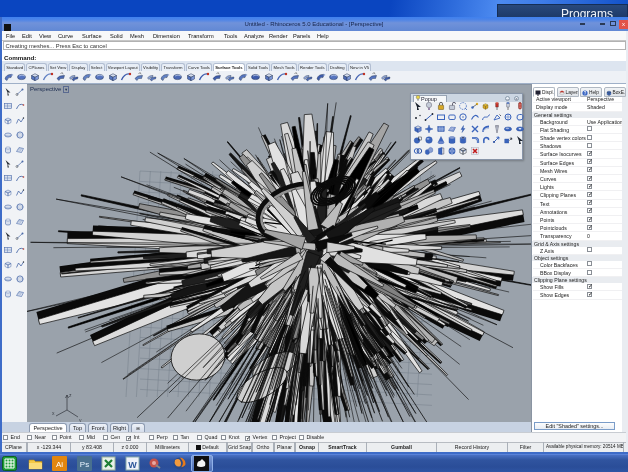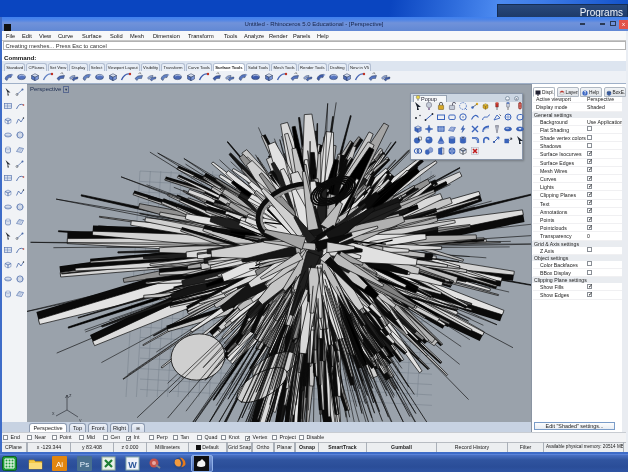--- a/index.html
+++ b/index.html
@@ -3,21 +3,21 @@
 *{margin:0;padding:0;box-sizing:border-box;font-family:"Liberation Sans",sans-serif}
 body{width:628px;height:472px;overflow:hidden;position:relative;background:#e9edf3}
 .abs{position:absolute}
 .tab{display:inline-block;border:1px solid #b2bed2;border-bottom:none;border-radius:2.5px 2.5px 0 0;background:#e8eef6;padding:0 1.2px;font-size:4.2px;line-height:7.5px;color:#222;margin-right:1px}
 .chk{display:inline-block;width:5px;height:5px;border:1px solid #8a8f96;background:#fff;vertical-align:-1px;margin-right:1px}
 .chk.on::before{content:"\2713";display:block;font-size:6px;line-height:5px;margin:-1px 0 0 0;color:#111}
 .seg{position:absolute;top:0;height:100%;border-right:1px solid #aab0b8;font-size:5.2px;line-height:10px;text-align:center;color:#1a1a1a;overflow:hidden;white-space:nowrap}
 </style></head><body>
 <div class="abs" style="left:0;top:0;width:628px;height:17px;background:linear-gradient(100deg,#0a45c0 0%,#0a45c0 62%,#2e6cdc 72%,#4c8af0 79%,#3e7ce8 86%,#1150c8 100%)">
 <div class="abs" style="left:497px;top:4px;width:131px;height:13px;background:linear-gradient(#29497c,#1d3a69);border:1px solid #152e55;border-bottom:none">
-<span style="position:absolute;right:4px;top:2px;font-size:10px;color:#f0f4fa">Programs</span>
+<span style="position:absolute;right:14px;top:2px;font-size:12px;color:#f0f4fa">Programs</span>
     </div>
   </div>
 <div class="abs" style="left:0;top:17px;width:628px;height:14px;background:linear-gradient(#3f80ee 0%,#4c84e8 18%,#7092da 42%,#6188d4 100%)">
 <span style="position:absolute;left:0;right:0;top:3.5px;text-align:center;font-size:6.0px;color:#15244a">Untitled - Rhinoceros 5.0 Educational - [Perspective]</span>
 <span style="position:absolute;left:580px;top:6px;width:5px;height:2px;background:#2a3a55"></span>
 <span style="position:absolute;left:600px;top:6px;width:5px;height:2px;background:#2a3a55"></span>
 <span style="position:absolute;left:610px;top:4px;width:6px;height:5px;border:1px solid #2a3a55"></span>
 <div style="position:absolute;left:619px;top:3px;width:9px;height:9px;background:#e25349;color:#fff;font-size:6px;line-height:9px;text-align:center">x</div>
 </div>
 <div class="abs" style="left:4px;top:24px;width:7px;height:7px;background:#101010">

